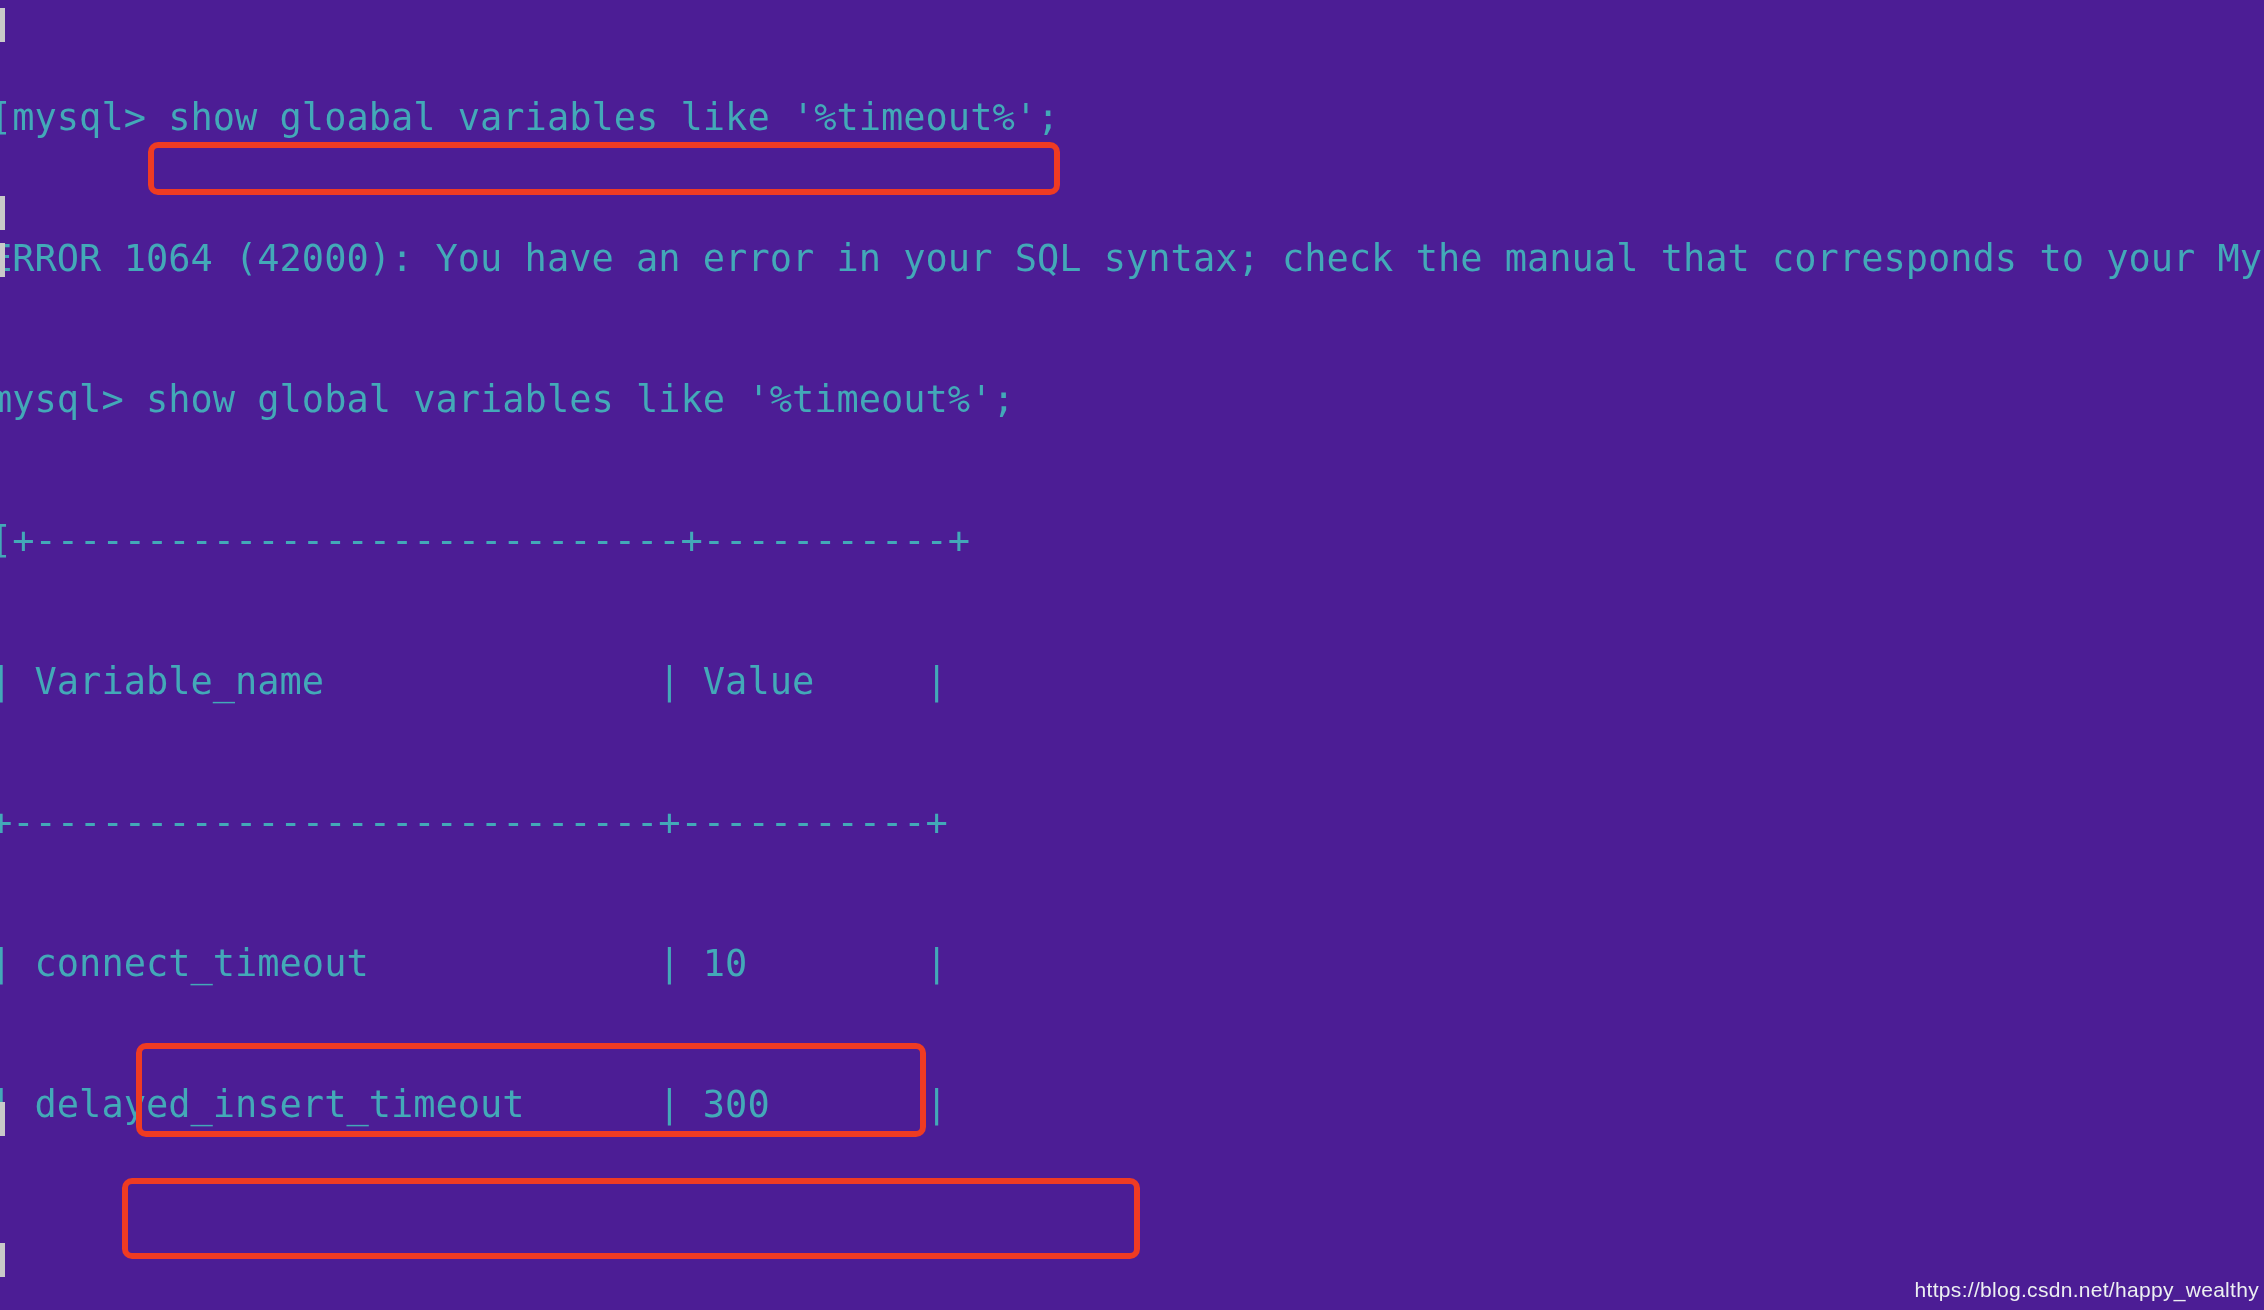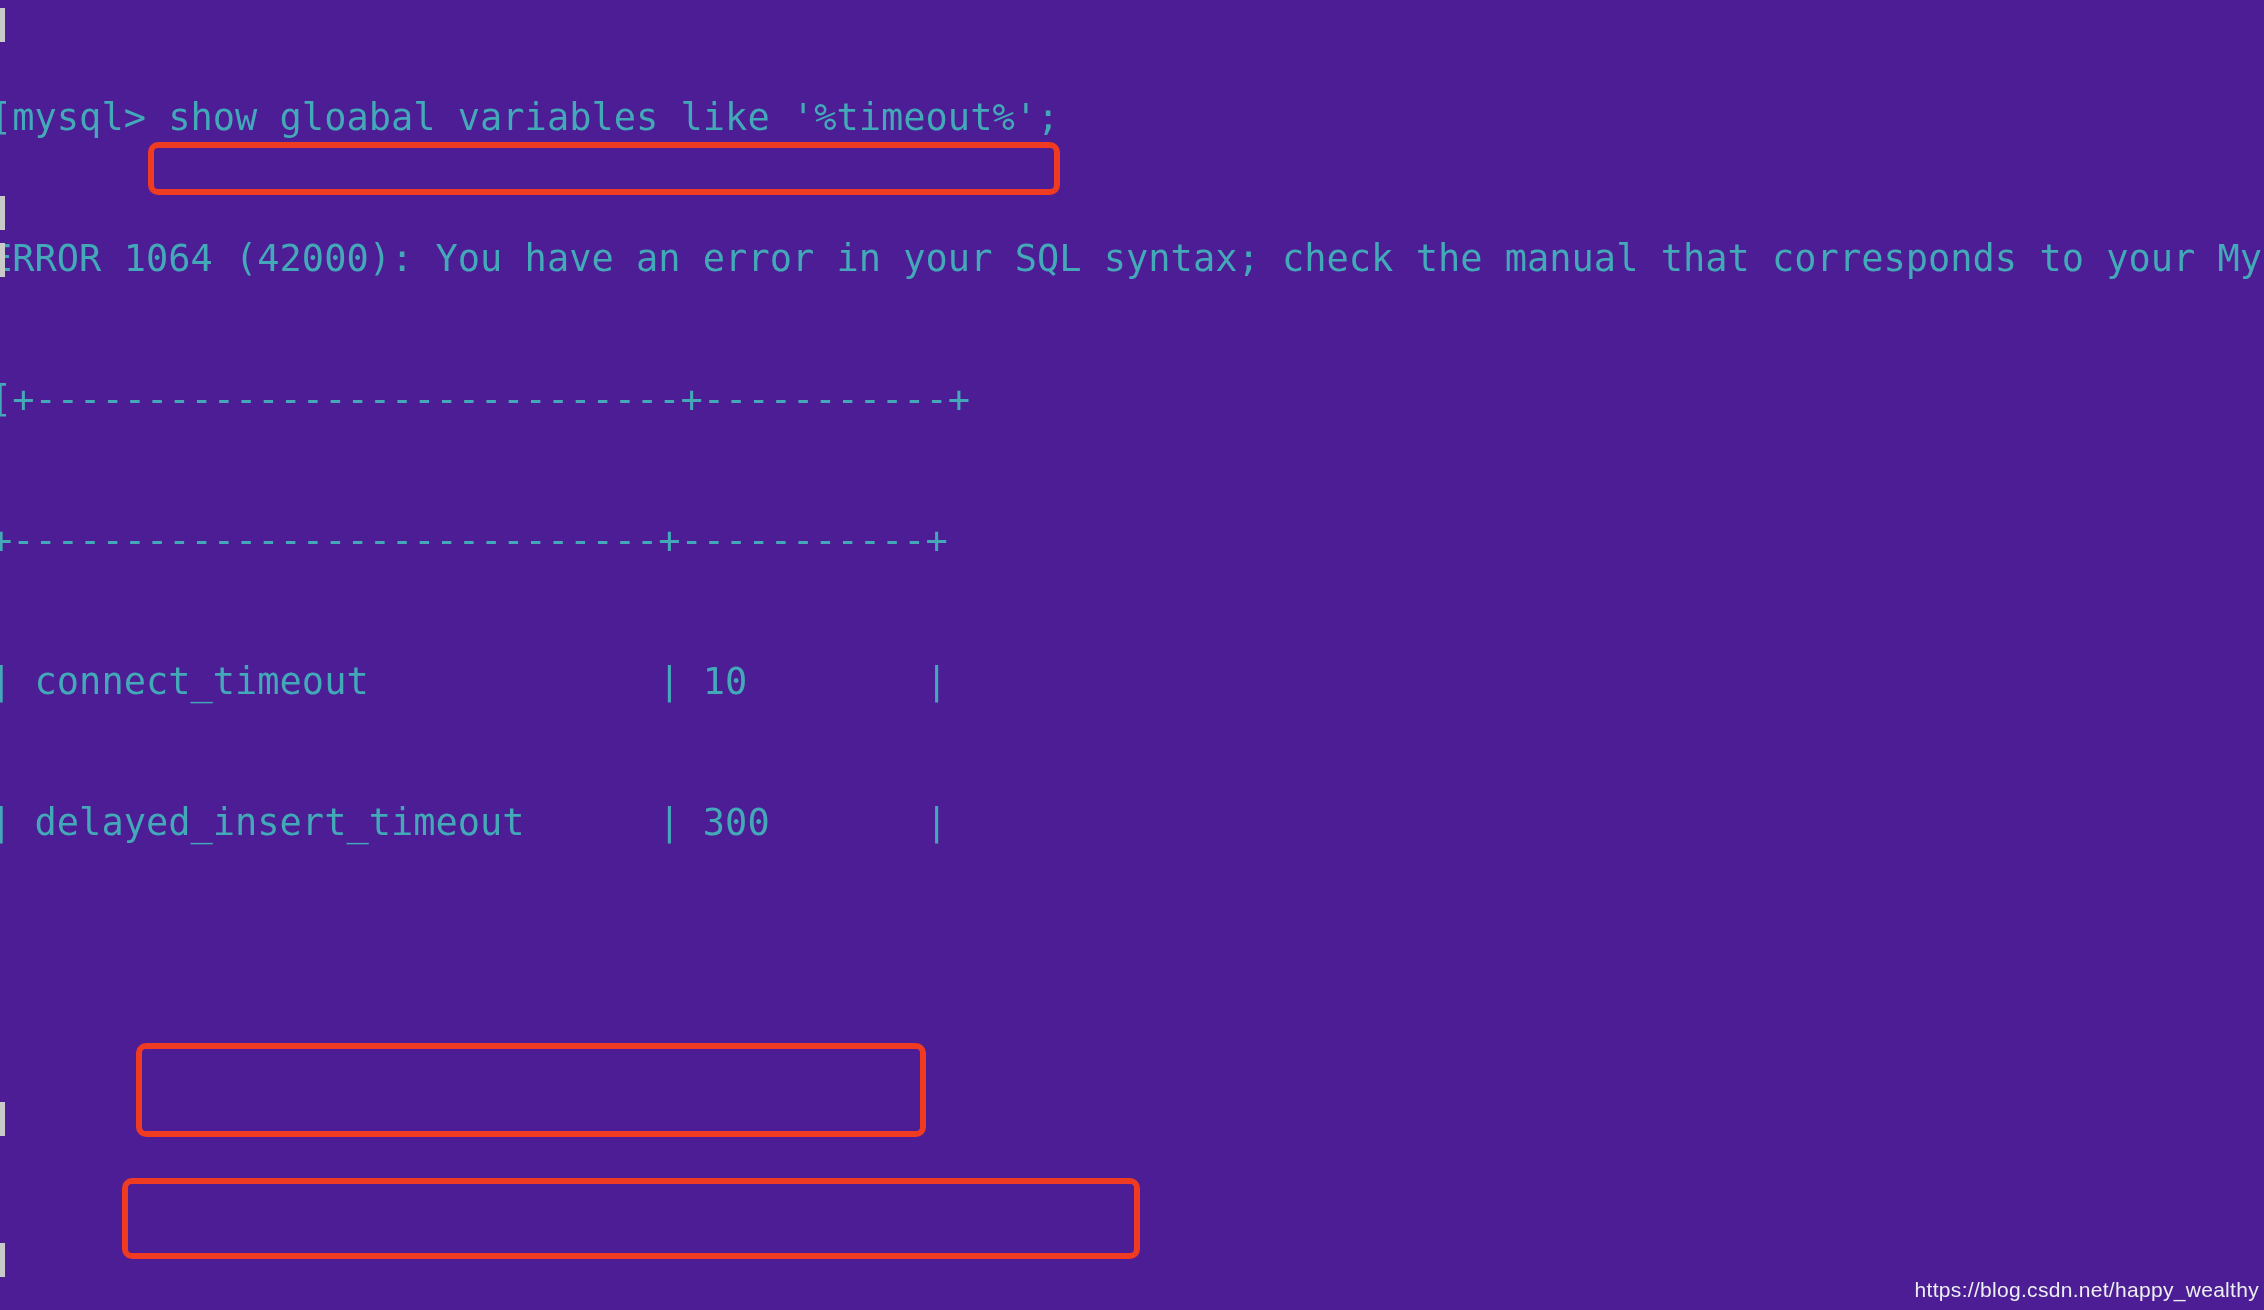--- a/index.html
+++ b/index.html
@@ -78,21 +78,23 @@
   }
 </style>
 </head>
 <body>
 
 <div id="screen">
 
   <div id="terminal">
     <div class="line"><span class="clip-left">[mysql&gt; show gloabal variables like '%timeout%';</span></div>
     <div class="line"><span class="clip-left">ERROR 1064 (42000): You have an error in your SQL syntax; check the manual that corresponds to your MyS</span></div>
+    <div class="line"><span class="clip-left">mysql&gt; show global variables like '%timeout%';</span></div>
     <div class="line"><span class="clip-left">[+-----------------------------+-----------+</span></div>
+    <div class="line"><span class="clip-left">| Variable_name               | Value     |</span></div>
     <div class="line"><span class="clip-left">+-----------------------------+-----------+</span></div>
     <div class="line"><span class="clip-left">| connect_timeout             | 10        |</span></div>
     <div class="line"><span class="clip-left">| delayed_insert_timeout      | 300       |</span></div>
     
     
     
     
     
     
     

